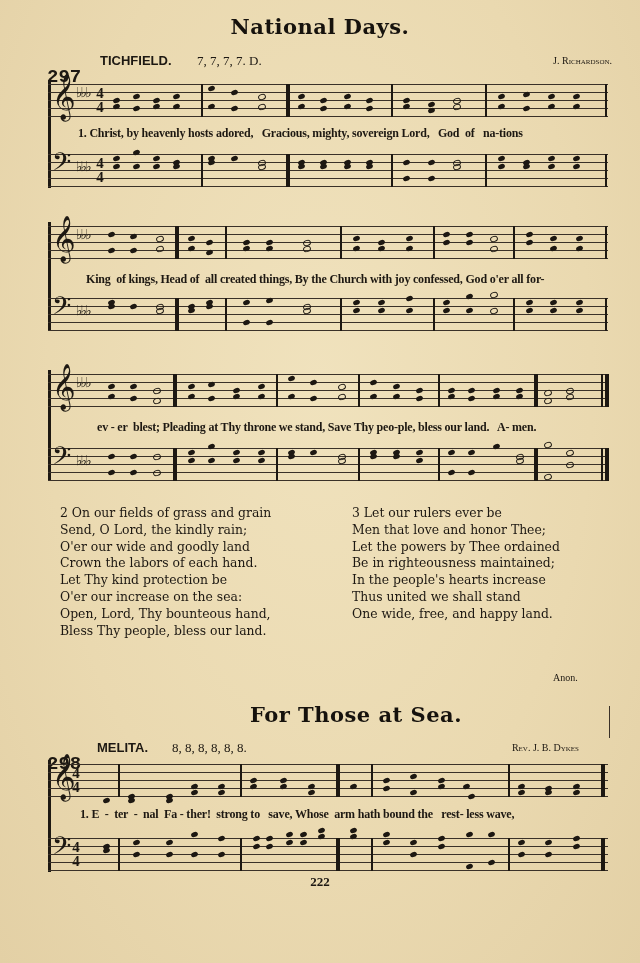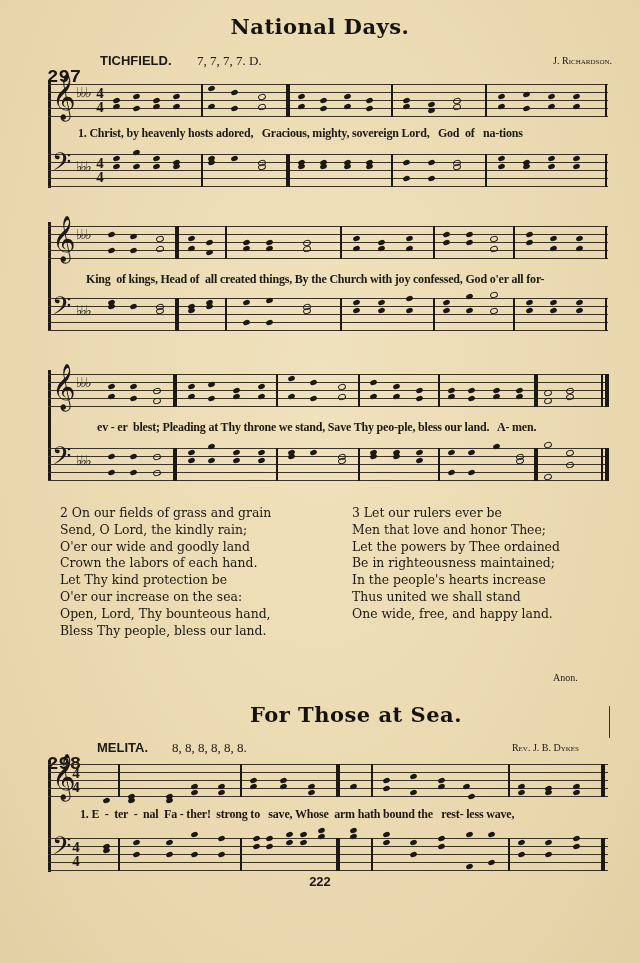--- a/index.html
+++ b/index.html
@@ -35,21 +35,21 @@
   .note.half { background:transparent; border:1.4px solid #1d1812; width:6px; height:4px; }
   .lyrics {
     position:absolute; left:0; width:100%;
     font-family:"Liberation Serif", serif; font-weight:bold; font-size:12px;
     white-space:pre; letter-spacing:-0.2px;
   }
 
   .verse { position:absolute; font-family:"DejaVu Serif", serif; font-size:12.4px; line-height:16.8px; }
   .verse div { white-space:nowrap; }
   .author { position:absolute; font-family:"Liberation Serif", serif; font-size:10px; }
-  .page-number { position:absolute; left:0; width:640px; top:874px; text-align:center; font-family:Liberation Sans, sans-serif; font-weight:bold; font-size:13px; }
+  .page-number { position:absolute; left:0; width:640px; top:874px; text-align:center; font-family:Liberation Serif, serif; font-weight:bold; font-size:13px; }
   .margin-mark { position:absolute; left:609px; top:706px; width:1px; height:32px; background:#3a3128; }
 </style>
 </head>
 <body>
 
 <div class="section-title" style="top:14px;">National Days.</div>
 
 <div class="hymn-head" style="top:50px;">
   <span class="hymn-num">297</span>
   <span class="tune-name">TICHFIELD.</span>

